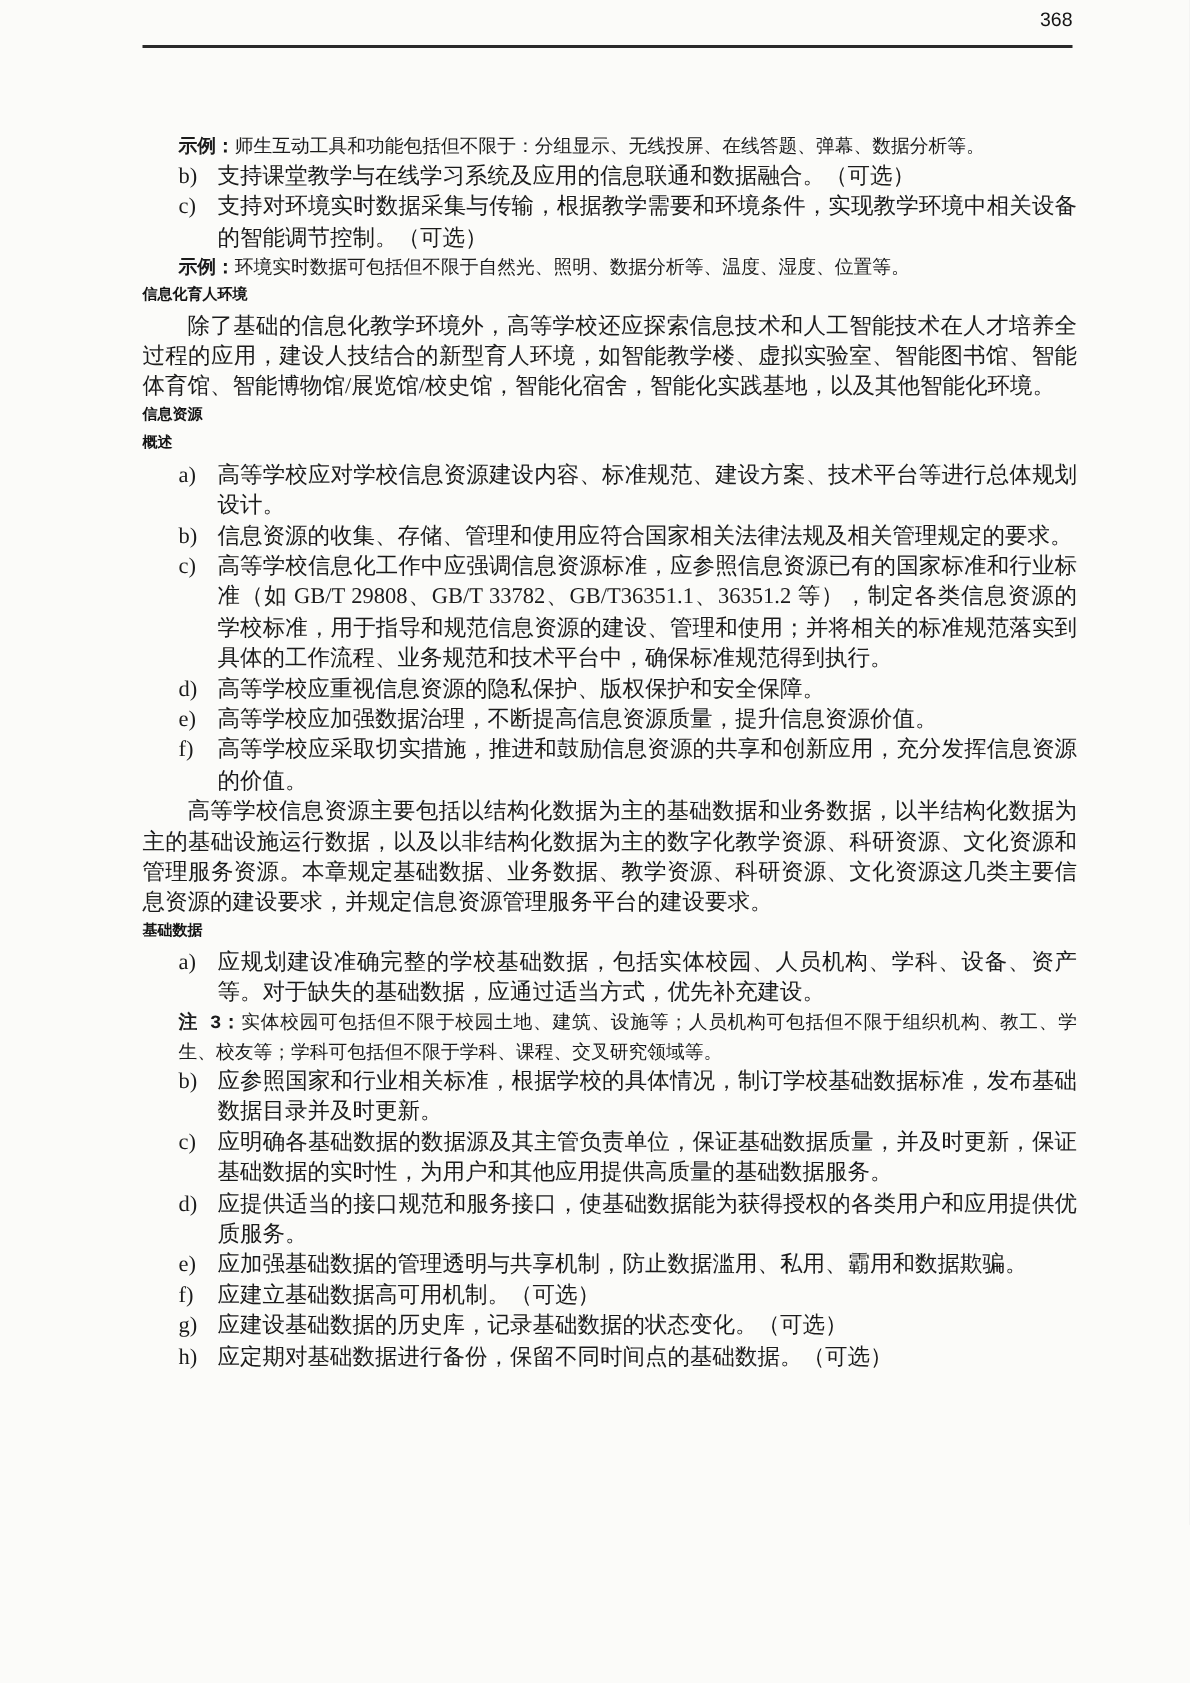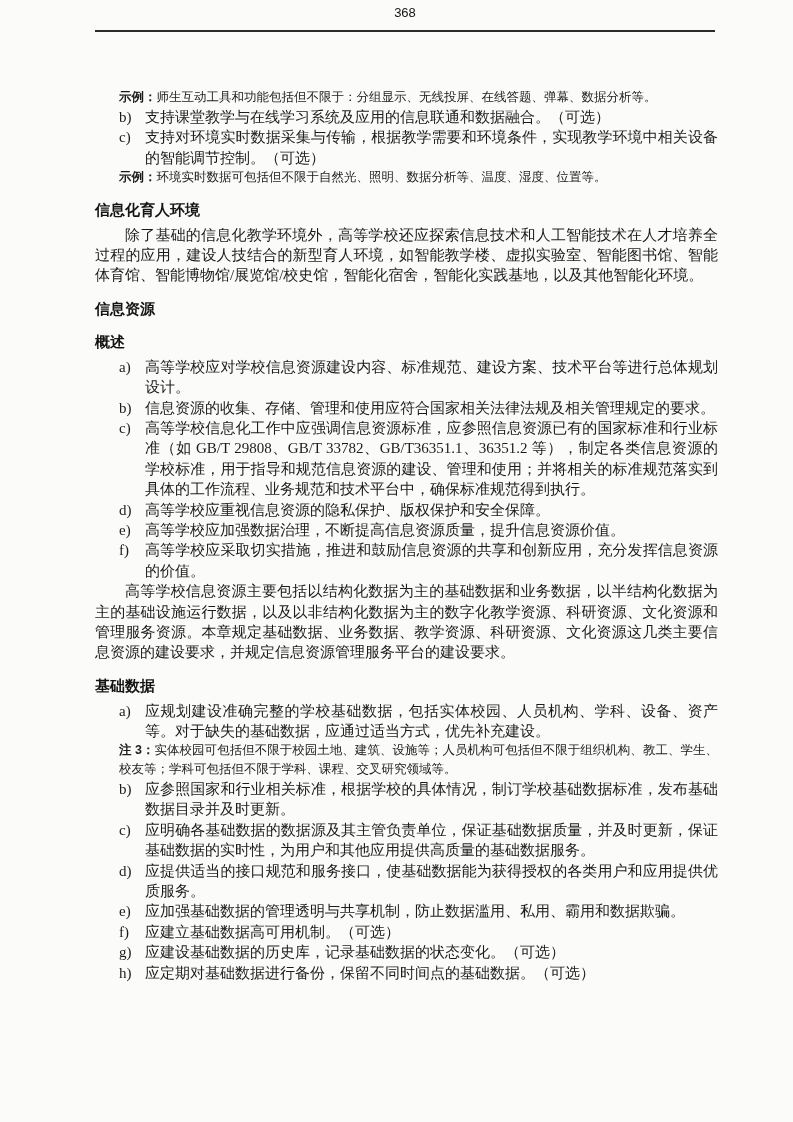--- a/index.html
+++ b/index.html
@@ -9,53 +9,53 @@
     width:793px;height:1122px;
     margin:0 auto;
     background:#fbfbf9;
     color:#1b1b1b;
     font-family:"Liberation Serif","DejaVu Serif",serif;
     overflow:hidden;
     box-sizing:border-box;
   }
   .header{padding:5px 78px 0 95px;}
   .page-num{
-    text-align:center;
+    text-align:right;
     font-family:"Liberation Sans","DejaVu Sans",sans-serif;
     font-size:13px;
     color:#151515;
     line-height:16px;
   }
   .rule{border:none;border-top:2px solid #2a2a2a;margin:9px 0 0 0;}
   .content{padding:56px 75px 0 95px;}
   .para{
     font-size:15px;line-height:1.36;
     text-align:justify;text-indent:2em;
     margin:0;
   }
   .h{
     font-family:"Liberation Sans","DejaVu Sans",sans-serif;
-    font-size:15px;font-weight:bold;
-    margin:14px 0 5px 0;color:#141414;
+    font-size:10px;font-weight:bold;
+    margin:0 0 5px 0;color:#141414;
   }
   .li{
     display:flex;
     margin:0 0 0 24px;
     font-size:15px;line-height:1.36;
   }
   .li .marker{width:26px;flex:none;}
   .li .litext{flex:1;text-align:justify;}
   .note{
     margin:0 0 0 24px;
     font-size:12.5px;line-height:1.5;
     text-align:justify;
   }
   .note .nlabel{
     font-weight:bold;
-    font-family:Liberation Sans, sans-serif;
+    font-family:Liberation Mono, monospace;
   }
 </style>
 </head>
 <body>
 
 <div class="page">
   <div class="header">
     <div class="page-num">368</div>
     <hr class="rule">
   </div>

